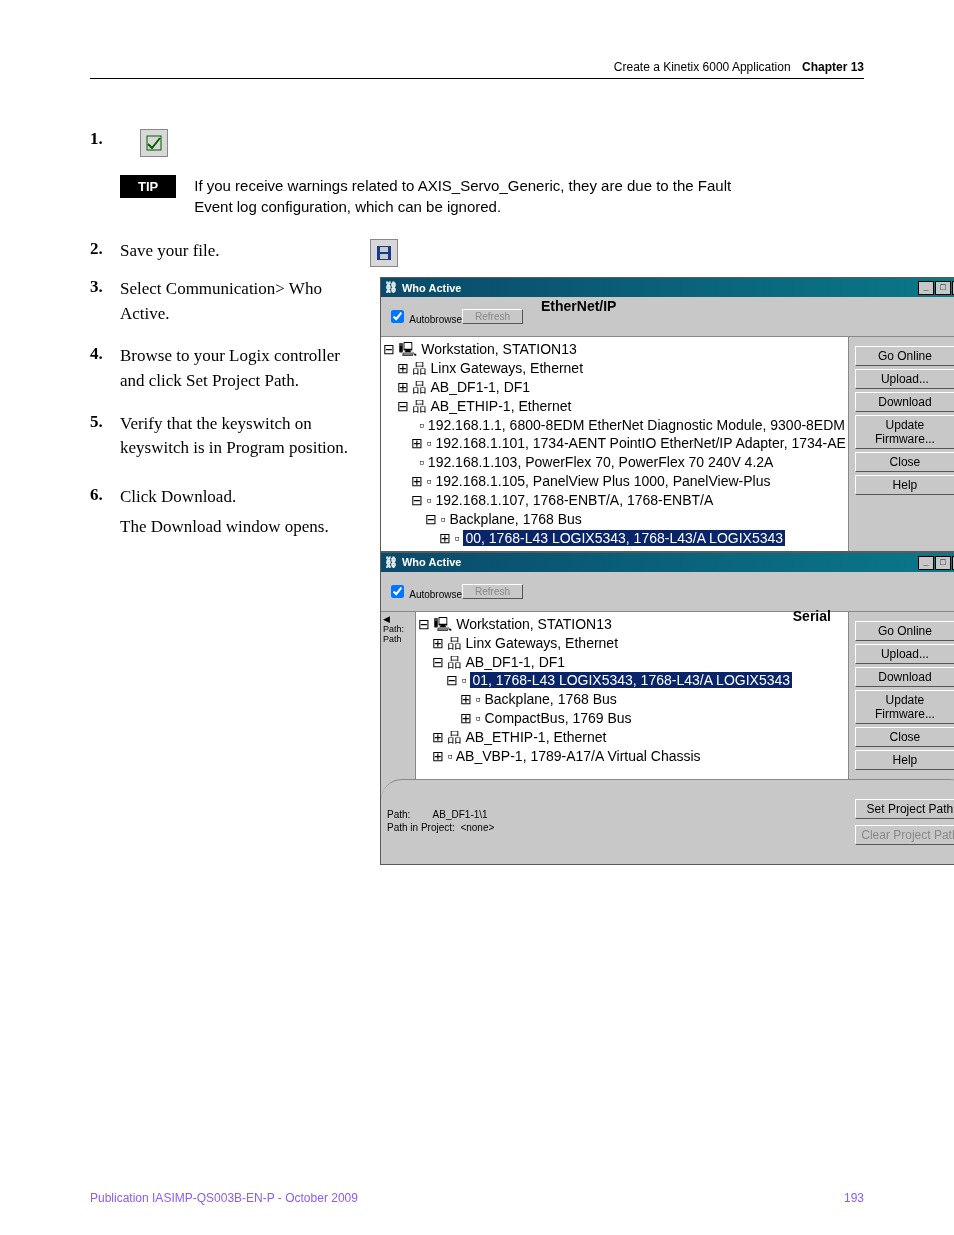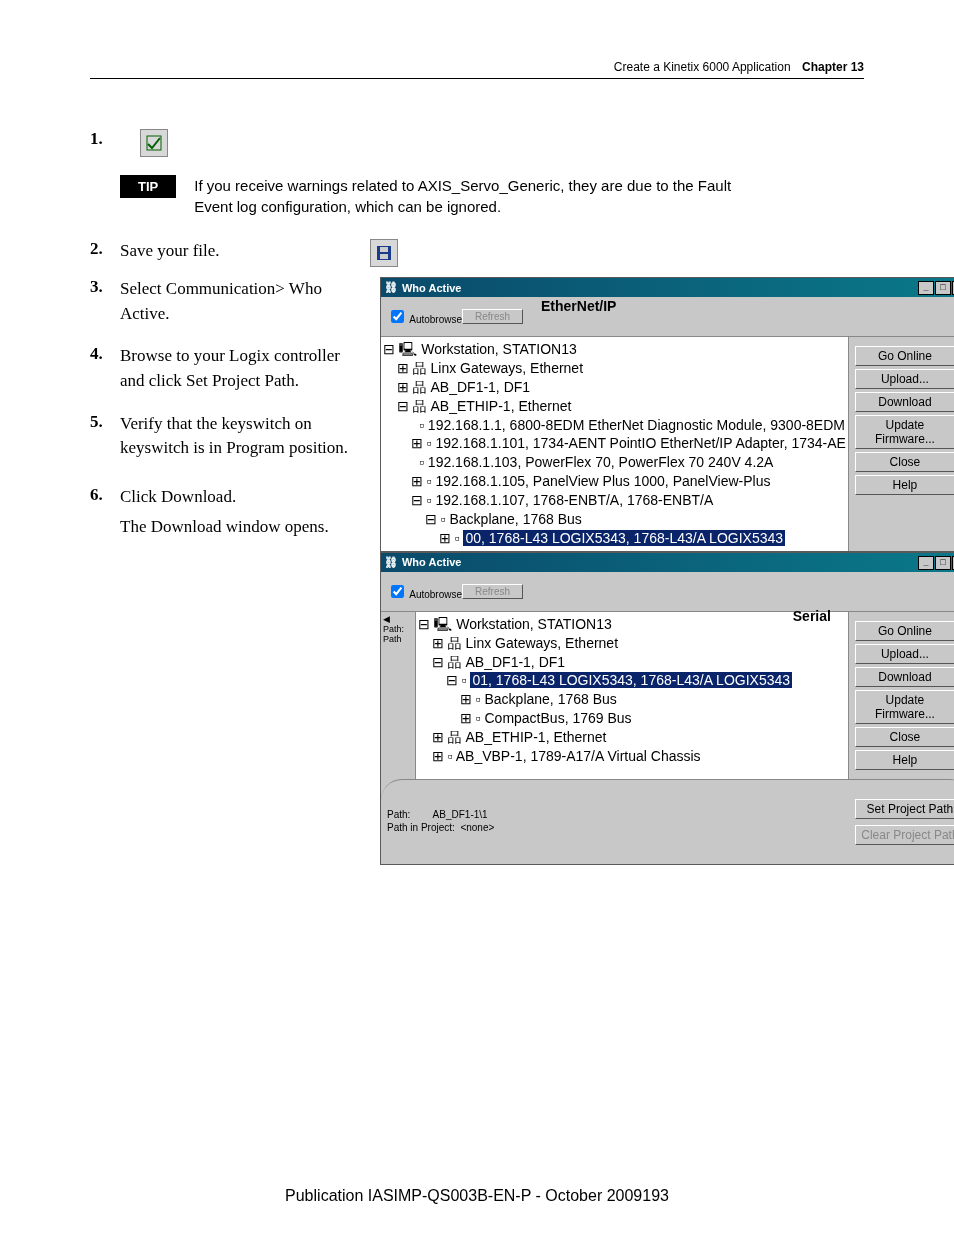--- a/index.html
+++ b/index.html
@@ -225,24 +225,24 @@
   }
   .win2 .win-body-wrap {
     display: flex;
   }
   .footer {
     position: absolute;
     bottom: 30px;
     left: 90px;
     right: 90px;
     display: flex;
-    justify-content: center;
+    justify-content: space-between;
     font-family: Arial, sans-serif;
-    font-size: 16px;
-    color: #000000;
+    font-size: 12px;
+    color: #8b5cf6;
   }
   .tree div { padding-left: 0; }
 </style>
 </head>
 <body>
 
 <div class="page">
   <div class="header-line">
     <span>Create a Kinetix 6000 Application</span>
     <span class="chap">Chapter 13</span>

